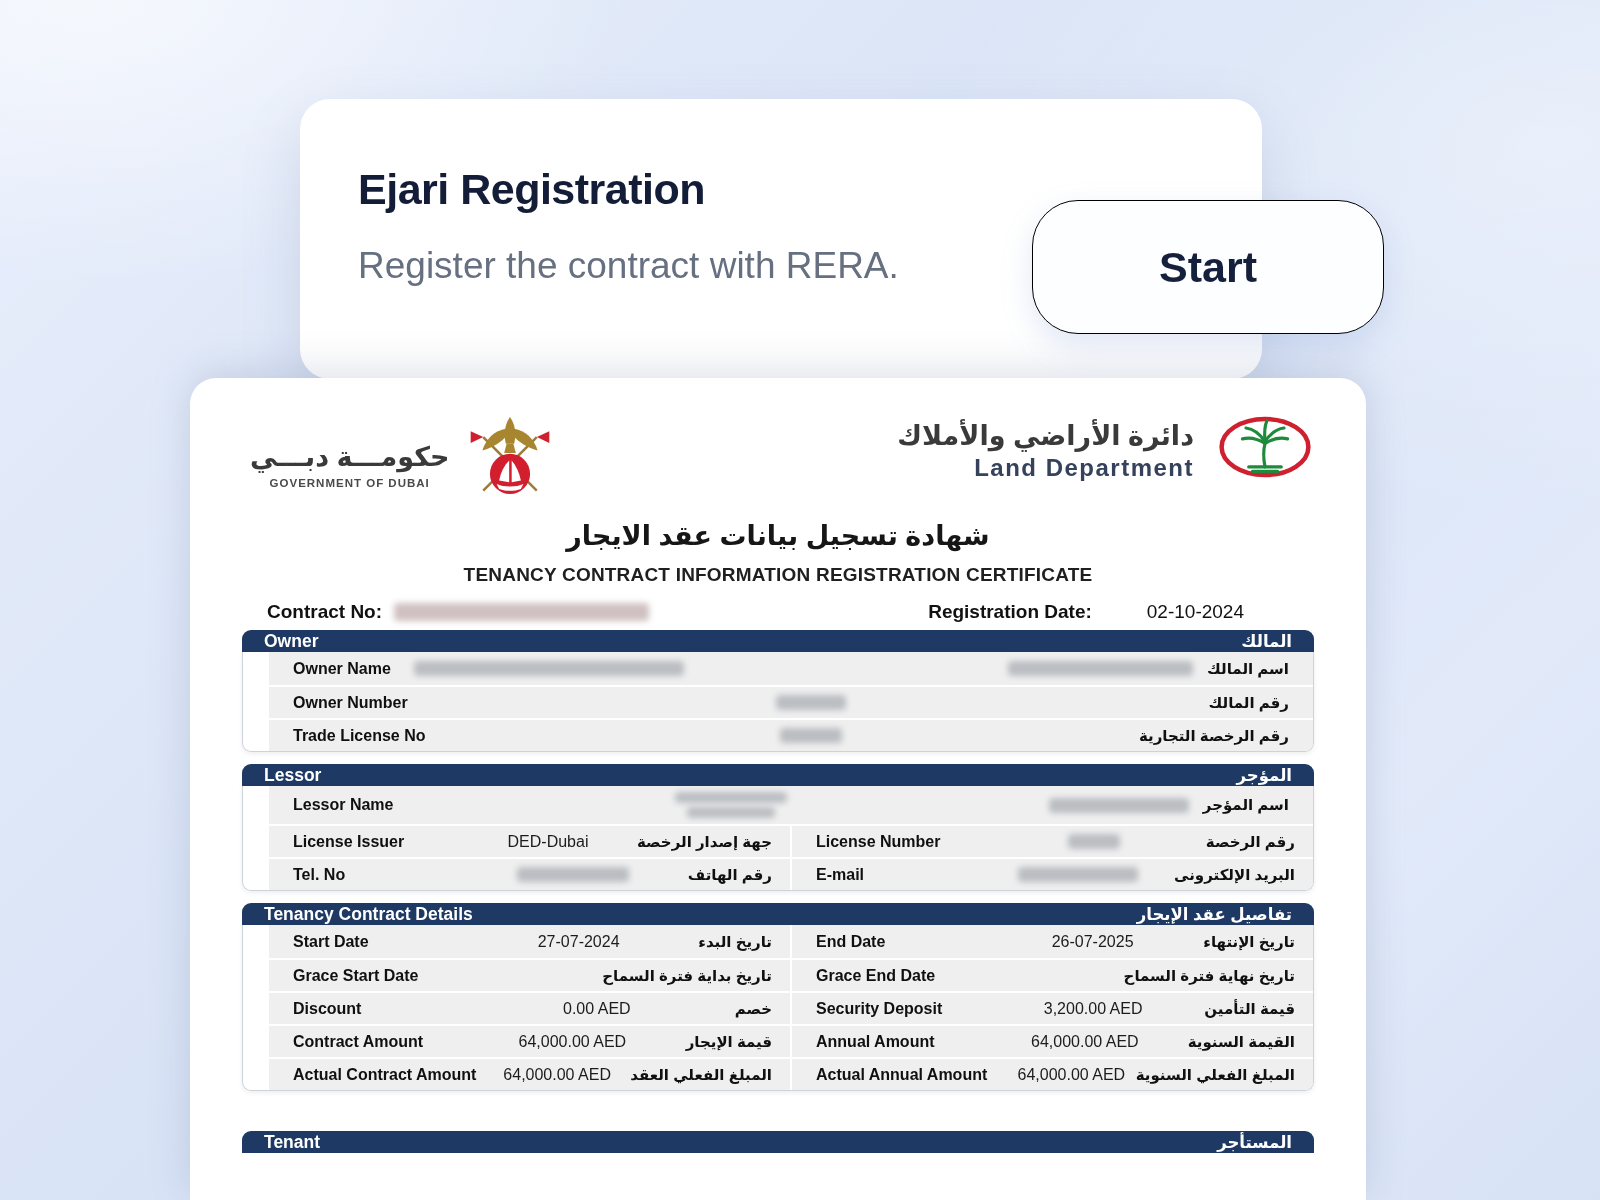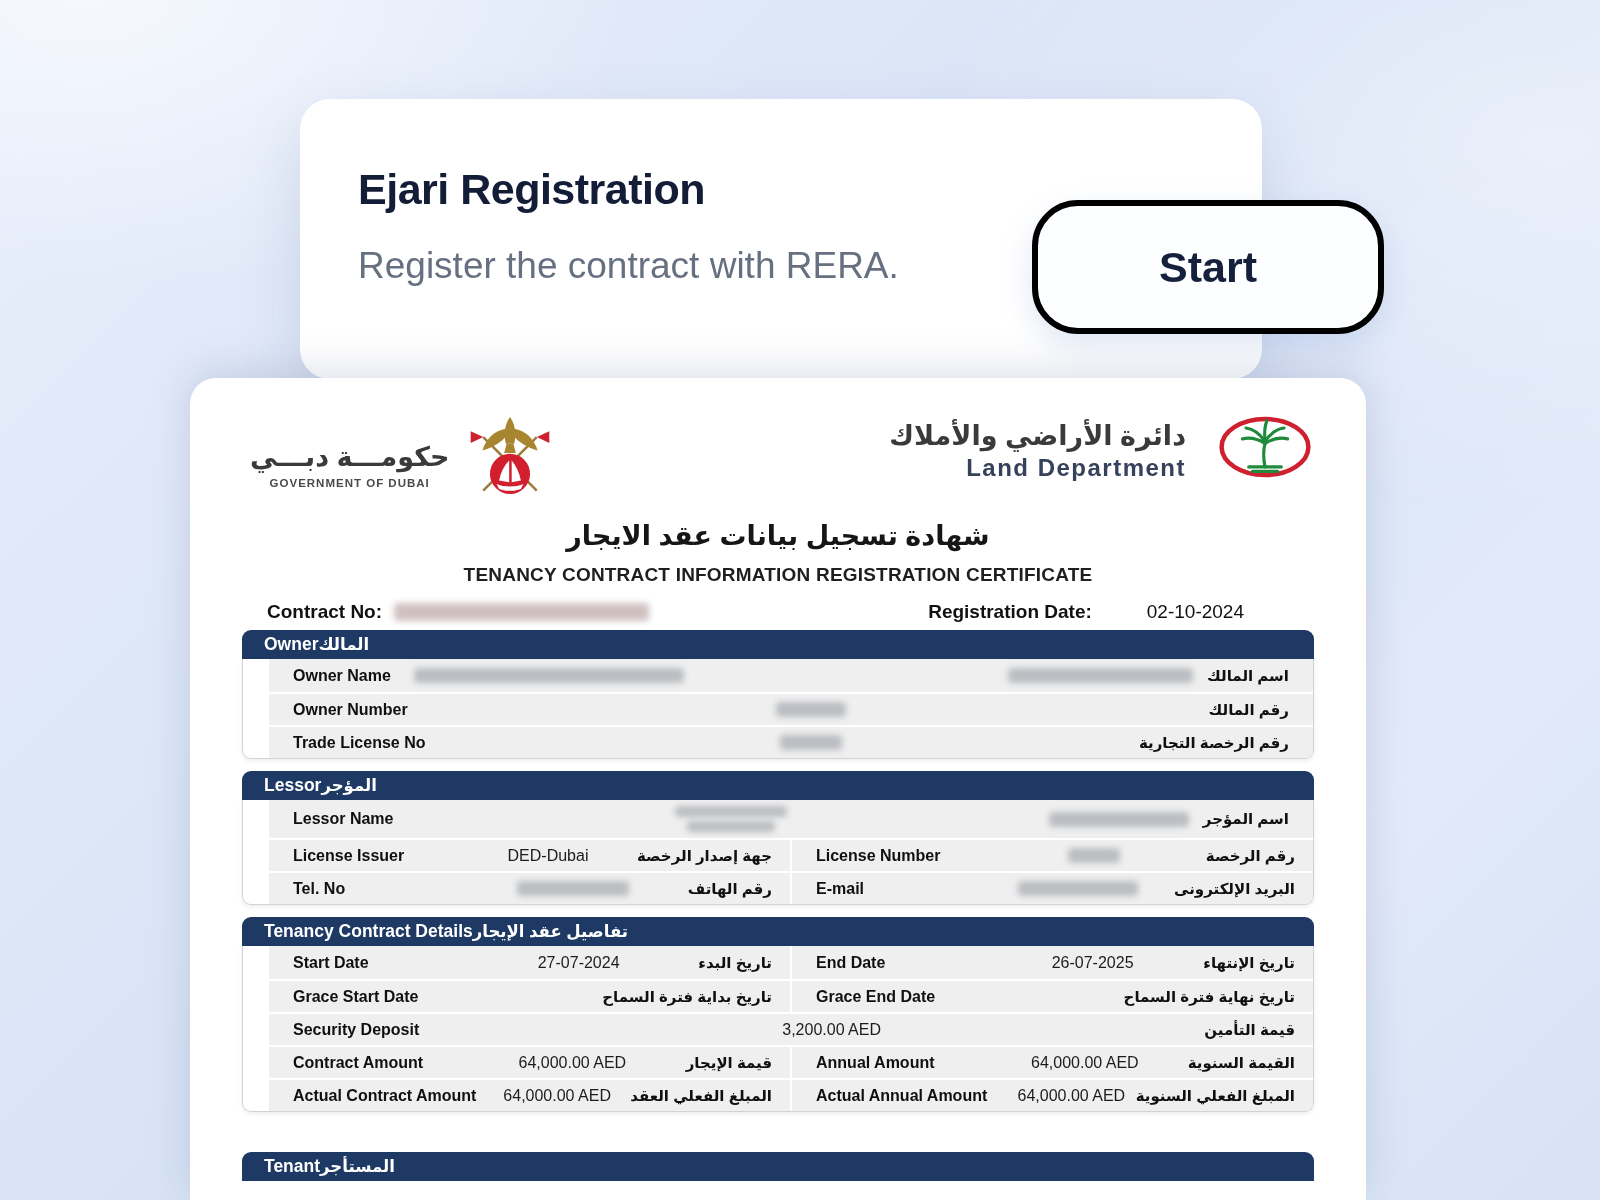--- a/index.html
+++ b/index.html
@@ -28,42 +28,42 @@
   .task-title {
     position:absolute; left:58px; top:66px;
     font-size:43px; font-weight:700; color:#131d38; letter-spacing:-.5px;
   }
   .task-subtitle {
     position:absolute; left:58px; top:146px;
     font-size:37px; font-weight:400; color:#667080;
   }
   .start-btn {
     position:absolute; left:1032px; top:200px; width:352px; height:134px;
-    border-radius:46px; border:6px solid #000000; background:#fdfeff;
+    border-radius:46px; border:1px solid #000000; background:#fdfeff;
     display:flex; align-items:center; justify-content:center;
     font-family:inherit; font-size:43px; font-weight:600; color:#15203c;
     cursor:pointer; z-index:2;
     box-shadow:0 12px 30px rgba(120,150,210,.22);
   }
 
   
   .cert-card {
     position:absolute; left:190px; top:378px; width:1176px; height:822px;
     background:#ffffff; border-radius:26px 26px 0 0; z-index:3;
     box-shadow:0 -6px 40px rgba(90,110,150,.22);
     padding:34px 52px 0 52px;
   }
 
   .logo-row { display:flex; justify-content:space-between; align-items:flex-start; height:92px; }
   .gov-logo { display:flex; align-items:center; gap:18px; margin-left:8px; }
   .gov-text { display:flex; flex-direction:column; align-items:center; margin-top:14px; }
   .gov-ar { font-size:27px; font-weight:700; color:#3a3a3a; }
   .gov-en { font-size:11.5px; font-weight:700; letter-spacing:1px; color:#4a4a4a; margin-top:4px; }
   .gov-emblem { width:86px; height:92px; }
-  .land-logo { display:flex; align-items:center; gap:32px; margin-right:2px; }
+  .land-logo { display:flex; align-items:center; gap:24px; margin-right:2px; }
   .land-text { display:flex; flex-direction:column; align-items:flex-end; margin-top:8px; }
   .land-ar { font-size:27px; font-weight:700; color:#3a3a3a; }
   .land-en { font-size:24px; font-weight:700; letter-spacing:1.5px; color:#36425c; margin-top:2px; }
   .land-emblem { width:94px; height:66px; }
 
   .cert-title-ar { text-align:center; font-size:27px; font-weight:700; color:#161616; margin-top:16px; }
   .cert-title-en { text-align:center; font-size:19px; font-weight:700; color:#1f1f1f; margin-top:12px; letter-spacing:.2px; }
 
   .contract-line {
     display:flex; align-items:center;
@@ -84,22 +84,22 @@
   .blur.red { background:#aa8d8e; }
   .w255{width:255px} .w270{width:270px} .w185{width:185px} .w140{width:140px}
   .w120{width:120px} .w112{width:112px} .w88{width:88px} .w70{width:70px}
   .w62{width:62px} .w52{width:52px}
   .blur-stack { display:flex; flex-direction:column; gap:4px; align-items:center; }
 
   
   .sec { margin-top:12px; }
   .sec.first { margin-top:6px; }
   .sec-header {
-    background:#1e3a64; color:#fff; height:29px;
-    display:flex; align-items:center;
+    background:#1e3a64; color:#fff; height:22px;
+    display:flex; justify-content:space-between; align-items:center;
     padding:0 22px; border-radius:9px 9px 0 0;
     font-weight:700; font-size:17.5px;
   }
   .sec-header .hdr-ar { font-size:16.5px; }
   .sec-body {
     border:1px solid #ced3d9; border-top:none;
     border-radius:0 0 9px 9px; overflow:hidden;
     box-shadow:0 2px 5px rgba(0,0,0,.07);
     padding-left:26px;
   }
@@ -341,20 +341,29 @@
               <span></span>
             </div>
           <div class="ca">
               <span>تاريخ نهاية فترة السماح</span>
             </div>
         </div>
       </div>
 
       <div class="row">
         <div class="half">
+          <div class="cl">Discount</div>
+          <div class="cv center">
+              <span>0.00 AED</span>
+            </div>
+          <div class="ca">
+              <span>خصم</span>
+            </div>
+        </div>
+        <div class="half">
           <div class="cl">Security Deposit</div>
           <div class="cv center">
               <span>3,200.00 AED</span>
             </div>
           <div class="ca">
               <span>قيمة التأمين</span>
             </div>
         </div>
       </div>
 

